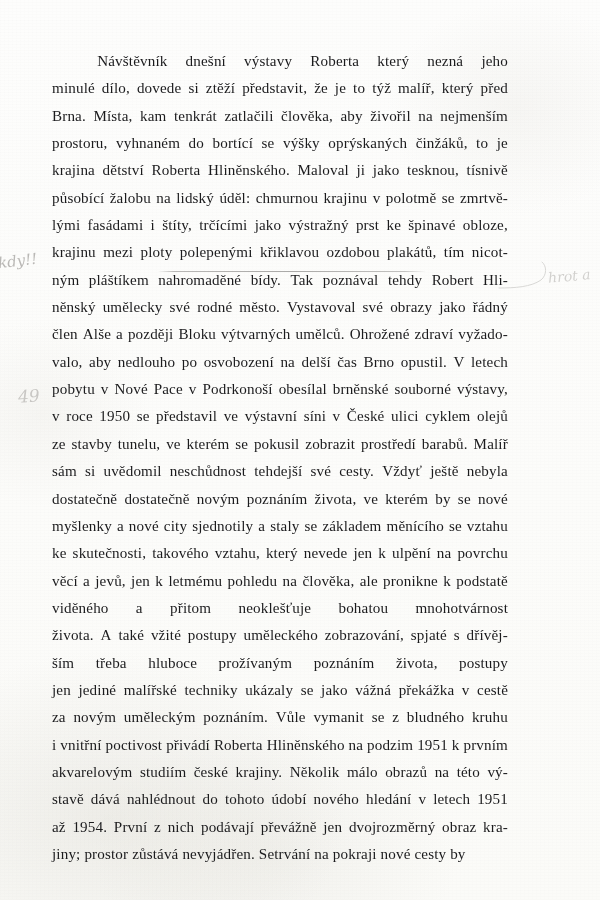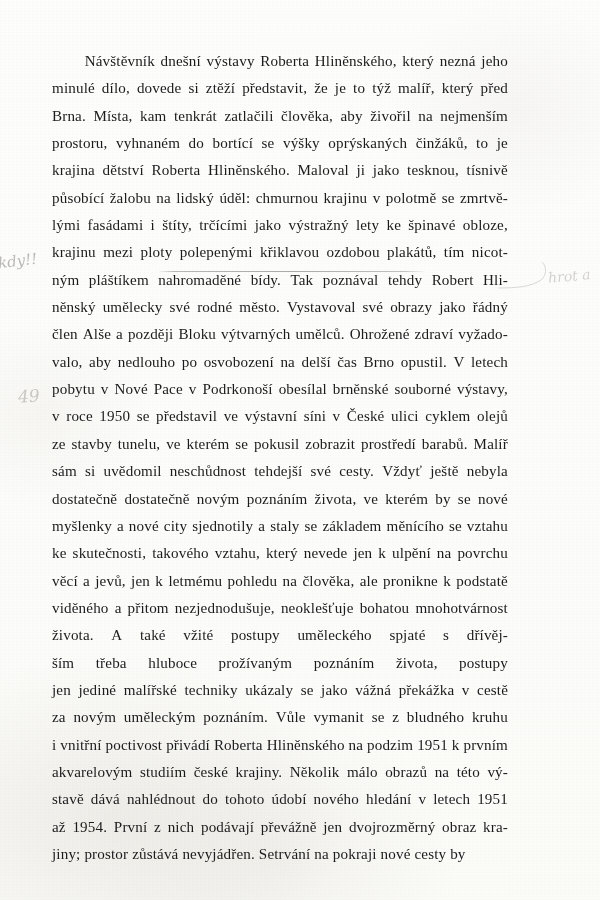--- a/index.html
+++ b/index.html
@@ -139,21 +139,20 @@
   <div id="grain"></div>
 
   <div id="textblock">
     <p class="body-para" id="para">
         <span class="ln just indent">
           <span class="lead"></span>
           <span class="w">Návštěvník</span>
           <span class="w">dnešní</span>
           <span class="w">výstavy</span>
           <span class="w">Roberta</span>
-          <span class="w">Hliněnského,</span>
           <span class="w">který</span>
           <span class="w">nezná</span>
           <span class="w">jeho</span>
         </span>
         <span class="ln just">
           <span class="w">minulé</span>
           <span class="w">dílo,</span>
           <span class="w">dovede</span>
           <span class="w">si</span>
           <span class="w">ztěží</span>
@@ -215,21 +214,21 @@
           <span class="w">zmrtvě-</span>
         </span>
         <span class="ln just">
           <span class="w">lými</span>
           <span class="w">fasádami</span>
           <span class="w">i</span>
           <span class="w">štíty,</span>
           <span class="w">trčícími</span>
           <span class="w">jako</span>
           <span class="w">výstražný</span>
-          <span class="w">lety</span>
+          <span class="w">prst</span>
           <span class="w">ke</span>
           <span class="w">špinavé</span>
           <span class="w">obloze,</span>
         </span>
         <span class="ln just">
           <span class="w">krajinu</span>
           <span class="w">mezi</span>
           <span class="w">ploty</span>
           <span class="w">polepenými</span>
           <span class="w">křiklavou</span>
@@ -390,32 +389,32 @@
           <span class="w">člověka,</span>
           <span class="w">ale</span>
           <span class="w">pronikne</span>
           <span class="w">k</span>
           <span class="w">podstatě</span>
         </span>
         <span class="ln just">
           <span class="w">viděného</span>
           <span class="w">a</span>
           <span class="w">přitom</span>
-          <span class="w">nezjednodušuje,</span>
           <span class="w">neoklešťuje</span>
           <span class="w">bohatou</span>
           <span class="w">mnohotvárnost</span>
         </span>
         <span class="ln just">
           <span class="w">života.</span>
           <span class="w">A</span>
           <span class="w">také</span>
           <span class="w">vžité</span>
           <span class="w">postupy</span>
           <span class="w">uměleckého</span>
+          <span class="w">zobrazování,</span>
           <span class="w">spjaté</span>
           <span class="w">s</span>
           <span class="w">dřívěj-</span>
         </span>
         <span class="ln just">
           <span class="w">ším</span>
           <span class="w">třeba</span>
           <span class="w">hluboce</span>
           <span class="w">prožívaným</span>
           <span class="w">poznáním</span>

